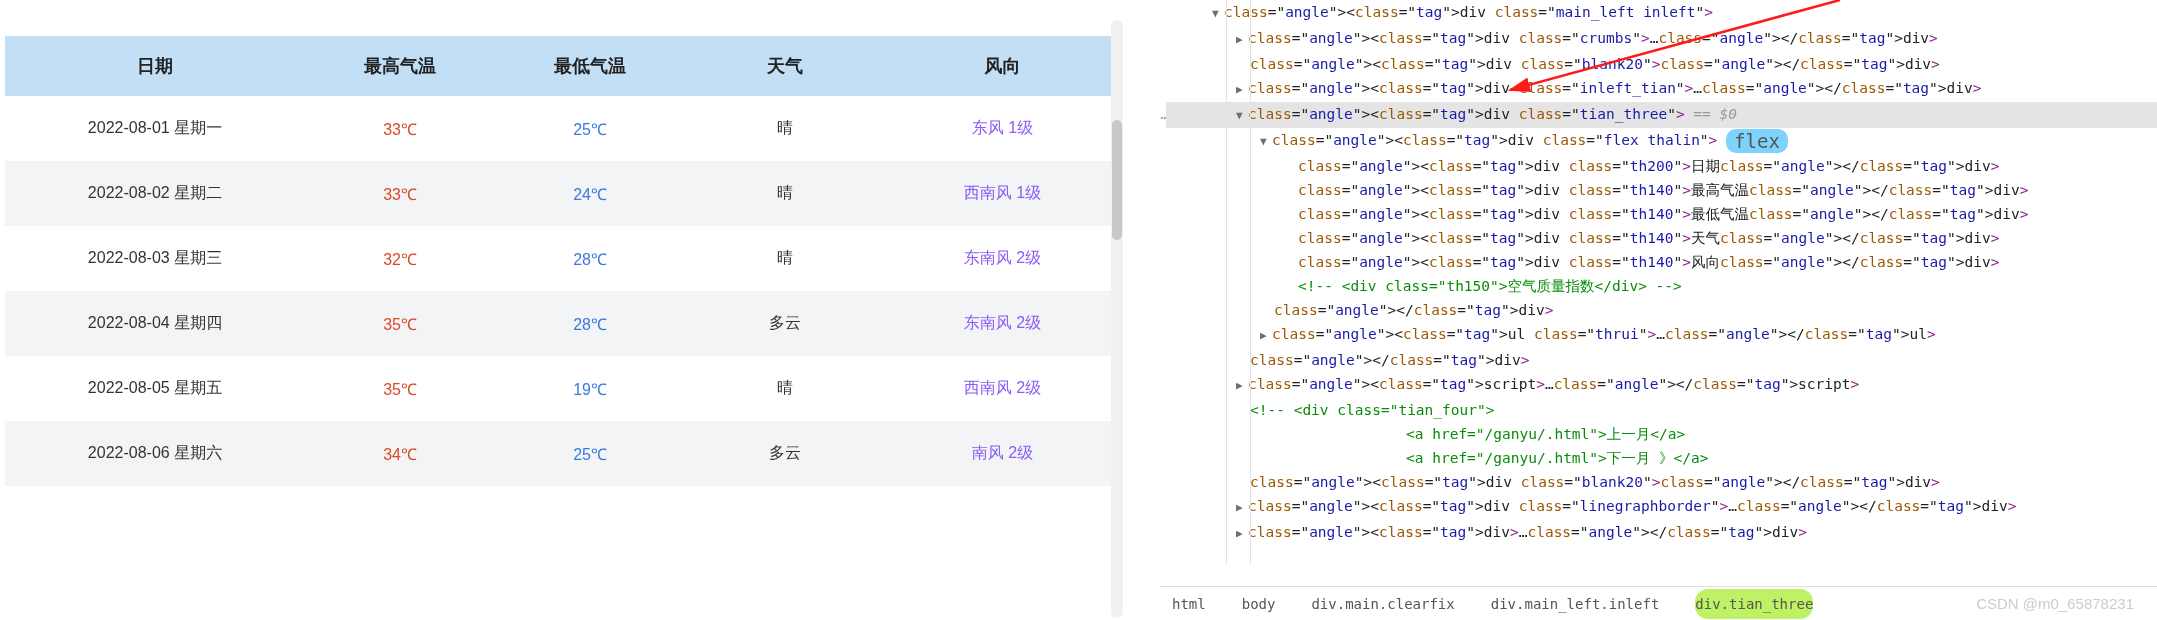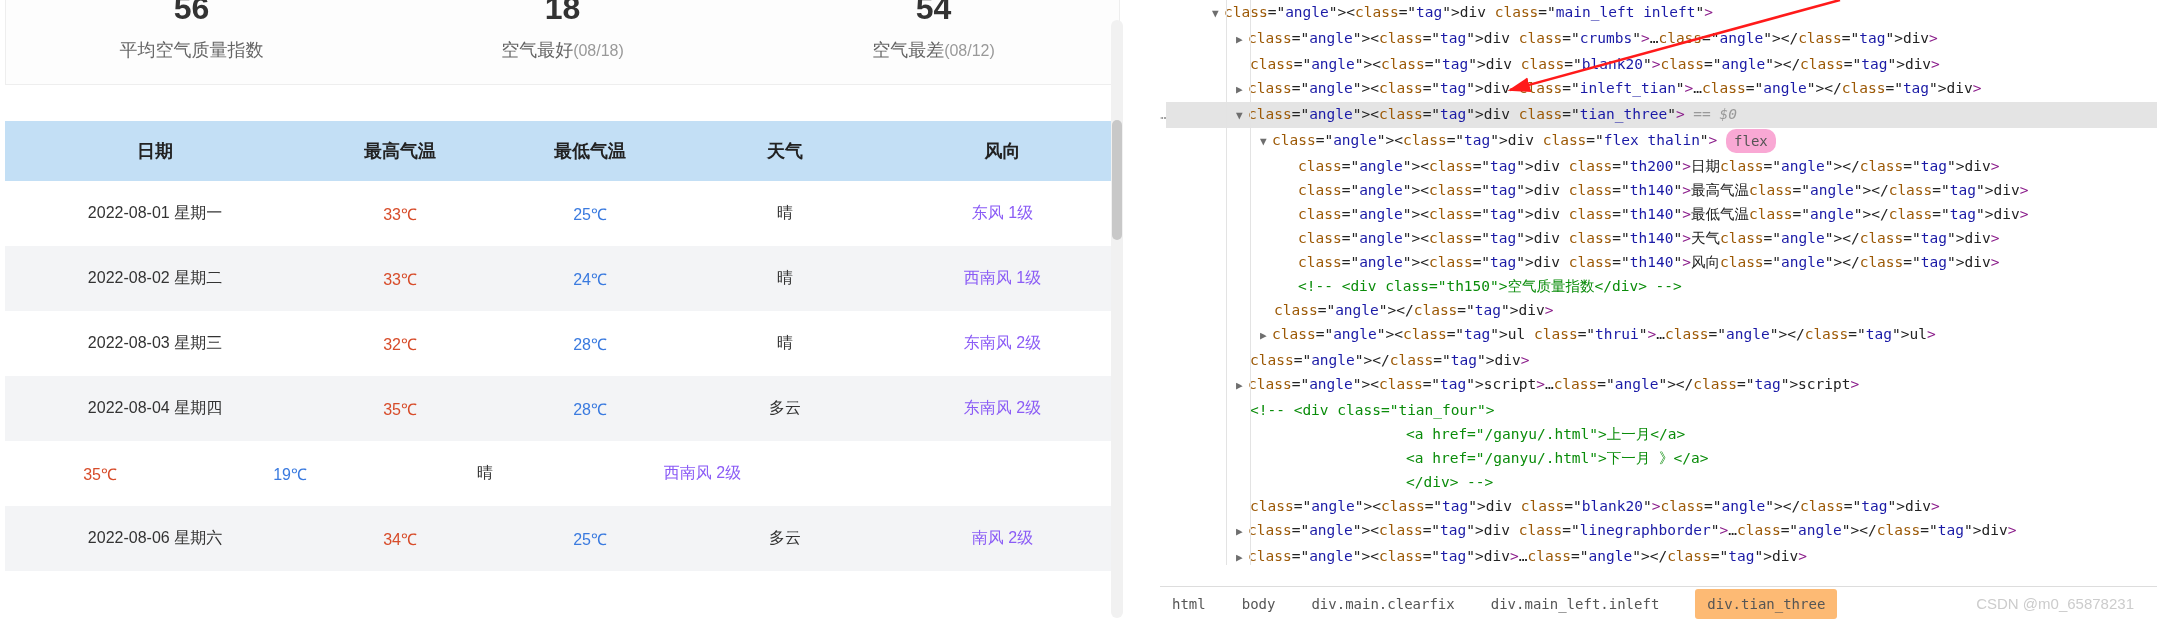--- a/index.html
+++ b/index.html
@@ -139,26 +139,26 @@
   margin-left: -14px;
   font-size: 11px;
 }
 .attr-name { color: #9c5906; }
 .attr-val { color: #1a1aa6; }
 .angle { color: #8b1e8b; }
 .txt { color: #222; }
 .cmt { color: #0a8c0a; }
 .pill {
   display:inline-block;
-  background:#f9a8d4;
+  background:#7dd3fc;
   color:#555;
   padding:0 8px;
   border-radius:10px;
   font-family: Menlo, Consolas, monospace;
-  font-size: 14px;
+  font-size: 19px;
   vertical-align: middle;
 }
 .selected-line {
   background: #e4e4e4;
 }
 .sel-hint { color: #999; font-style: italic; }
 .gutter-dots {
   position: absolute;
   left: -6px;
   color: #999;
@@ -185,59 +185,39 @@
   border-top: 1px solid #ddd;
   display: flex;
   align-items: center;
   padding-left: 12px;
   font-size: 14px;
   color: #555;
   gap: 36px;
   font-family: Menlo, Consolas, monospace;
 }
 .breadcrumb .bc-item.active {
-  background: #fdba74;
-  padding: 3px 12px;
-  border-radius: 3px;
+  background: #bef264;
+  padding: 3px 0;
+  border-radius: 13px;
 }
 
 .watermark {
   position: absolute;
   right: 23px;
   bottom: 8px;
   color: #ccc;
   font-size: 15px;
   font-family: Arial, sans-serif;
 }
 </style>
 </head>
 <body>
 
 <div class="left-panel">
 
-  <div class="stats-row">
-    <div class="stat-box">
-      <div class="stat-num">56</div>
-      <div class="stat-label-row">
-        <span>平均空气质量指数</span><span class="stat-date"></span>
-      </div>
-    </div>
-    <div class="stat-box">
-      <div class="stat-num">18</div>
-      <div class="stat-label-row">
-        <span>空气最好</span><span class="stat-date">(08/18)</span>
-      </div>
-    </div>
-    <div class="stat-box">
-      <div class="stat-num">54</div>
-      <div class="stat-label-row">
-        <span>空气最差</span><span class="stat-date">(08/12)</span>
-      </div>
-    </div>
-  </div>
 
   <div class="weather-table">
     <div class="thdr">
       <div class="c-date">日期</div>
       <div class="c-high">最高气温</div>
       <div class="c-low">最低气温</div>
       <div class="c-wea">天气</div>
       <div class="c-wind">风向</div>
     </div>
     <div class="tbody" id="tbody">
@@ -263,20 +243,21 @@
           <div class="c-wind">东南风 2级</div>
         </div>
         <div class="trow">
           <div class="c-date">2022-08-04 星期四</div>
           <div class="c-high">35℃</div>
           <div class="c-low">28℃</div>
           <div class="c-wea">多云</div>
           <div class="c-wind">东南风 2级</div>
         </div>
         <div class="trow">
+          <div class="c-date">2022-08-05 星期五</div>
           <div class="c-high">35℃</div>
           <div class="c-low">19℃</div>
           <div class="c-wea">晴</div>
           <div class="c-wind">西南风 2级</div>
         </div>
         <div class="trow">
           <div class="c-date">2022-08-06 星期六</div>
           <div class="c-high">34℃</div>
           <div class="c-low">25℃</div>
           <div class="c-wea">多云</div>
@@ -306,21 +287,20 @@
       <div class="line ind3"><span <span="" class="attr-name">class</span>="<span class="attr-val">angle</span>"&gt;&lt;<span <span="" class="attr-name">class</span>="<span class="attr-val">tag</span>"&gt;div <span class="attr-name">class</span>="<span class="attr-val">th140</span>"<span class="angle">&gt;</span><span class="txt">天气</span><span <span="" class="attr-name">class</span>="<span class="attr-val">angle</span>"&gt;&lt;/<span <span="" class="attr-name">class</span>="<span class="attr-val">tag</span>"&gt;div<span class="angle">&gt;</span></div>
       <div class="line ind3"><span <span="" class="attr-name">class</span>="<span class="attr-val">angle</span>"&gt;&lt;<span <span="" class="attr-name">class</span>="<span class="attr-val">tag</span>"&gt;div <span class="attr-name">class</span>="<span class="attr-val">th140</span>"<span class="angle">&gt;</span><span class="txt">风向</span><span <span="" class="attr-name">class</span>="<span class="attr-val">angle</span>"&gt;&lt;/<span <span="" class="attr-name">class</span>="<span class="attr-val">tag</span>"&gt;div<span class="angle">&gt;</span></div>
       <div class="line ind3"><span class="cmt">&lt;!-- &lt;div class="th150"&gt;空气质量指数&lt;/div&gt; --&gt;</span></div>
       <div class="line ind2"><span <span="" class="attr-name">class</span>="<span class="attr-val">angle</span>"&gt;&lt;/<span <span="" class="attr-name">class</span>="<span class="attr-val">tag</span>"&gt;div<span class="angle">&gt;</span></div>
       <div class="line ind2"><span class="caret">▶</span><span <span="" class="attr-name">class</span>="<span class="attr-val">angle</span>"&gt;&lt;<span <span="" class="attr-name">class</span>="<span class="attr-val">tag</span>"&gt;ul <span class="attr-name">class</span>="<span class="attr-val">thrui</span>"<span class="angle">&gt;</span><span class="txt">…</span><span <span="" class="attr-name">class</span>="<span class="attr-val">angle</span>"&gt;&lt;/<span <span="" class="attr-name">class</span>="<span class="attr-val">tag</span>"&gt;ul<span class="angle">&gt;</span></div>
       <div class="line ind1"><span <span="" class="attr-name">class</span>="<span class="attr-val">angle</span>"&gt;&lt;/<span <span="" class="attr-name">class</span>="<span class="attr-val">tag</span>"&gt;div<span class="angle">&gt;</span></div>
       <div class="line ind1"><span class="caret">▶</span><span <span="" class="attr-name">class</span>="<span class="attr-val">angle</span>"&gt;&lt;<span <span="" class="attr-name">class</span>="<span class="attr-val">tag</span>"&gt;script<span class="angle">&gt;</span><span class="txt">…</span><span <span="" class="attr-name">class</span>="<span class="attr-val">angle</span>"&gt;&lt;/<span <span="" class="attr-name">class</span>="<span class="attr-val">tag</span>"&gt;script<span class="angle">&gt;</span></div>
       <div class="line ind1"><span class="cmt">&lt;!-- &lt;div class="tian_four"&gt;</span></div>
       <div class="line ind5"><span class="cmt">&lt;a href="/ganyu/.html"&gt;上一月&lt;/a&gt;</span></div>
       <div class="line ind5"><span class="cmt">&lt;a href="/ganyu/.html"&gt;下一月 》&lt;/a&gt;</span></div>
-      <div class="line ind5"><span class="cmt">&lt;/div&gt; --&gt;</span></div>
       <div class="line ind1"><span <span="" class="attr-name">class</span>="<span class="attr-val">angle</span>"&gt;&lt;<span <span="" class="attr-name">class</span>="<span class="attr-val">tag</span>"&gt;div <span class="attr-name">class</span>="<span class="attr-val">blank20</span>"<span class="angle">&gt;</span><span <span="" class="attr-name">class</span>="<span class="attr-val">angle</span>"&gt;&lt;/<span <span="" class="attr-name">class</span>="<span class="attr-val">tag</span>"&gt;div<span class="angle">&gt;</span></div>
       <div class="line ind1"><span class="caret">▶</span><span <span="" class="attr-name">class</span>="<span class="attr-val">angle</span>"&gt;&lt;<span <span="" class="attr-name">class</span>="<span class="attr-val">tag</span>"&gt;div <span class="attr-name">class</span>="<span class="attr-val">linegraphborder</span>"<span class="angle">&gt;</span><span class="txt">…</span><span <span="" class="attr-name">class</span>="<span class="attr-val">angle</span>"&gt;&lt;/<span <span="" class="attr-name">class</span>="<span class="attr-val">tag</span>"&gt;div<span class="angle">&gt;</span></div>
       <div class="line ind1"><span class="caret">▶</span><span <span="" class="attr-name">class</span>="<span class="attr-val">angle</span>"&gt;&lt;<span <span="" class="attr-name">class</span>="<span class="attr-val">tag</span>"&gt;div<span class="angle">&gt;</span><span class="txt">…</span><span <span="" class="attr-name">class</span>="<span class="attr-val">angle</span>"&gt;&lt;/<span <span="" class="attr-name">class</span>="<span class="attr-val">tag</span>"&gt;div<span class="angle">&gt;</span></div>
     </div>
 
   <svg class="arrow-svg" width="400" height="120" style="left:300px; top:-10px;">
     <defs>
       <marker id="ah" markerWidth="10" markerHeight="10" refX="8" refY="3" orient="auto">
         <path d="M0,0 L0,6 L9,3 z" fill="#ff1a1a"></path>
       </marker>

